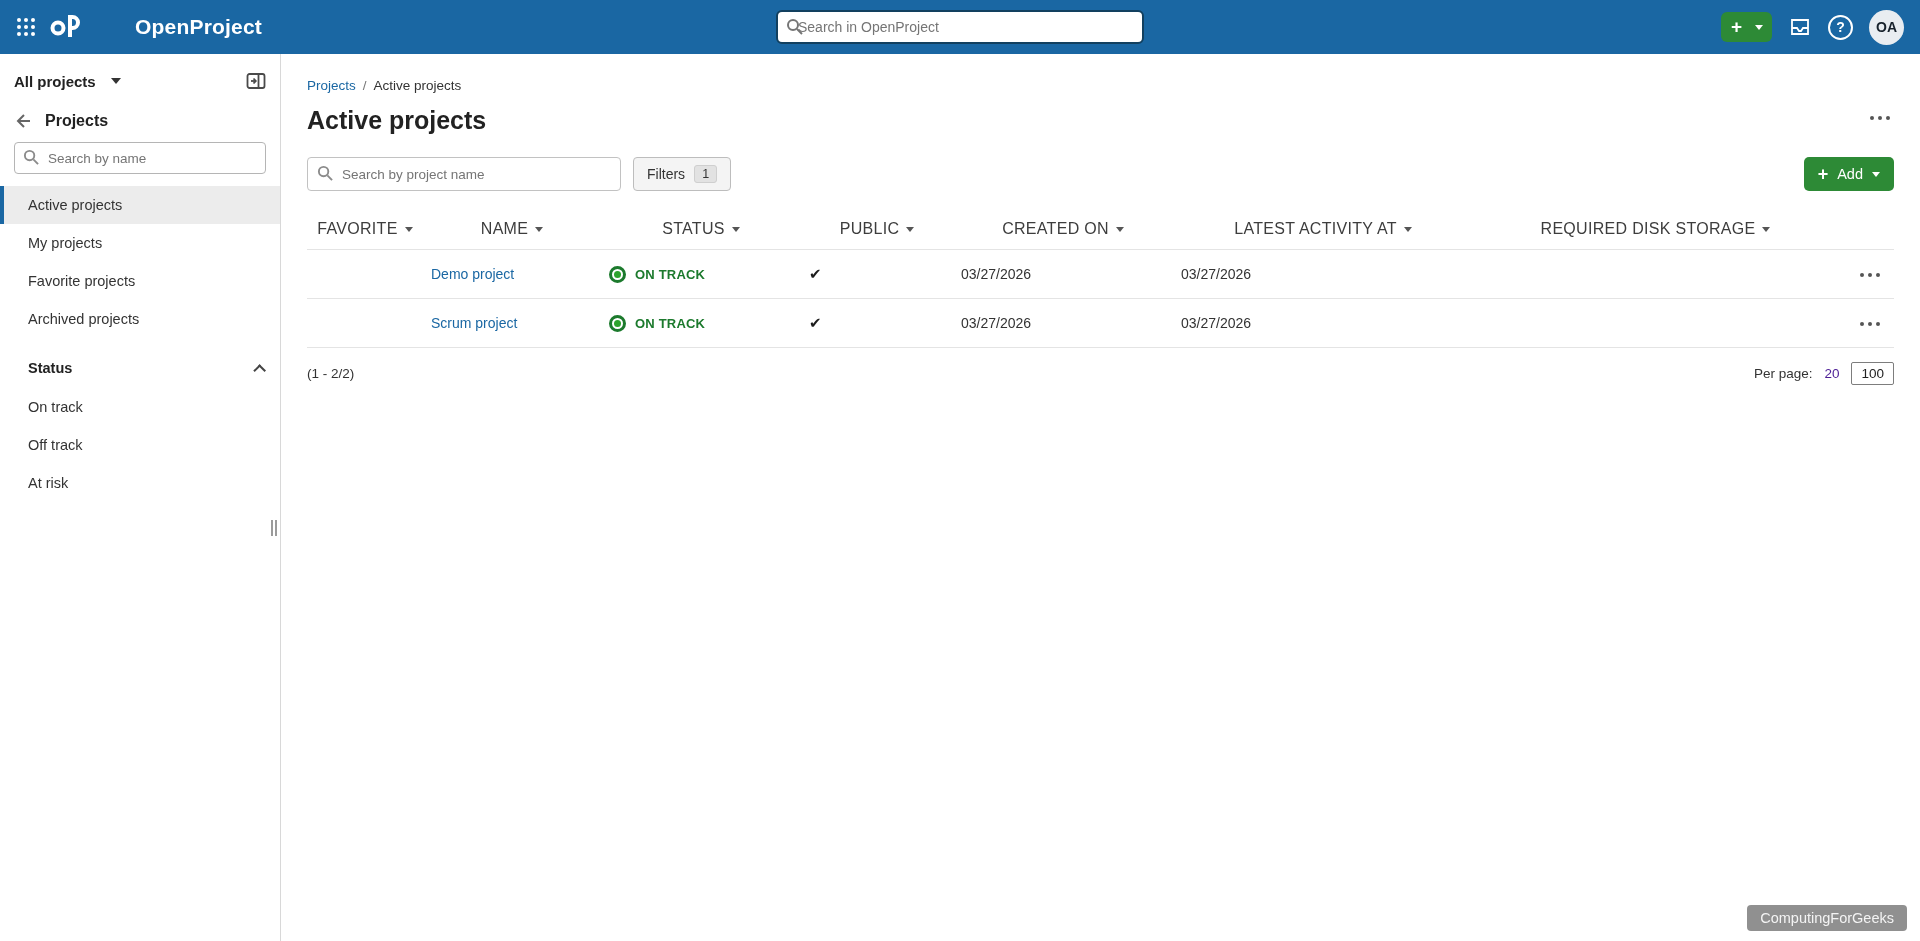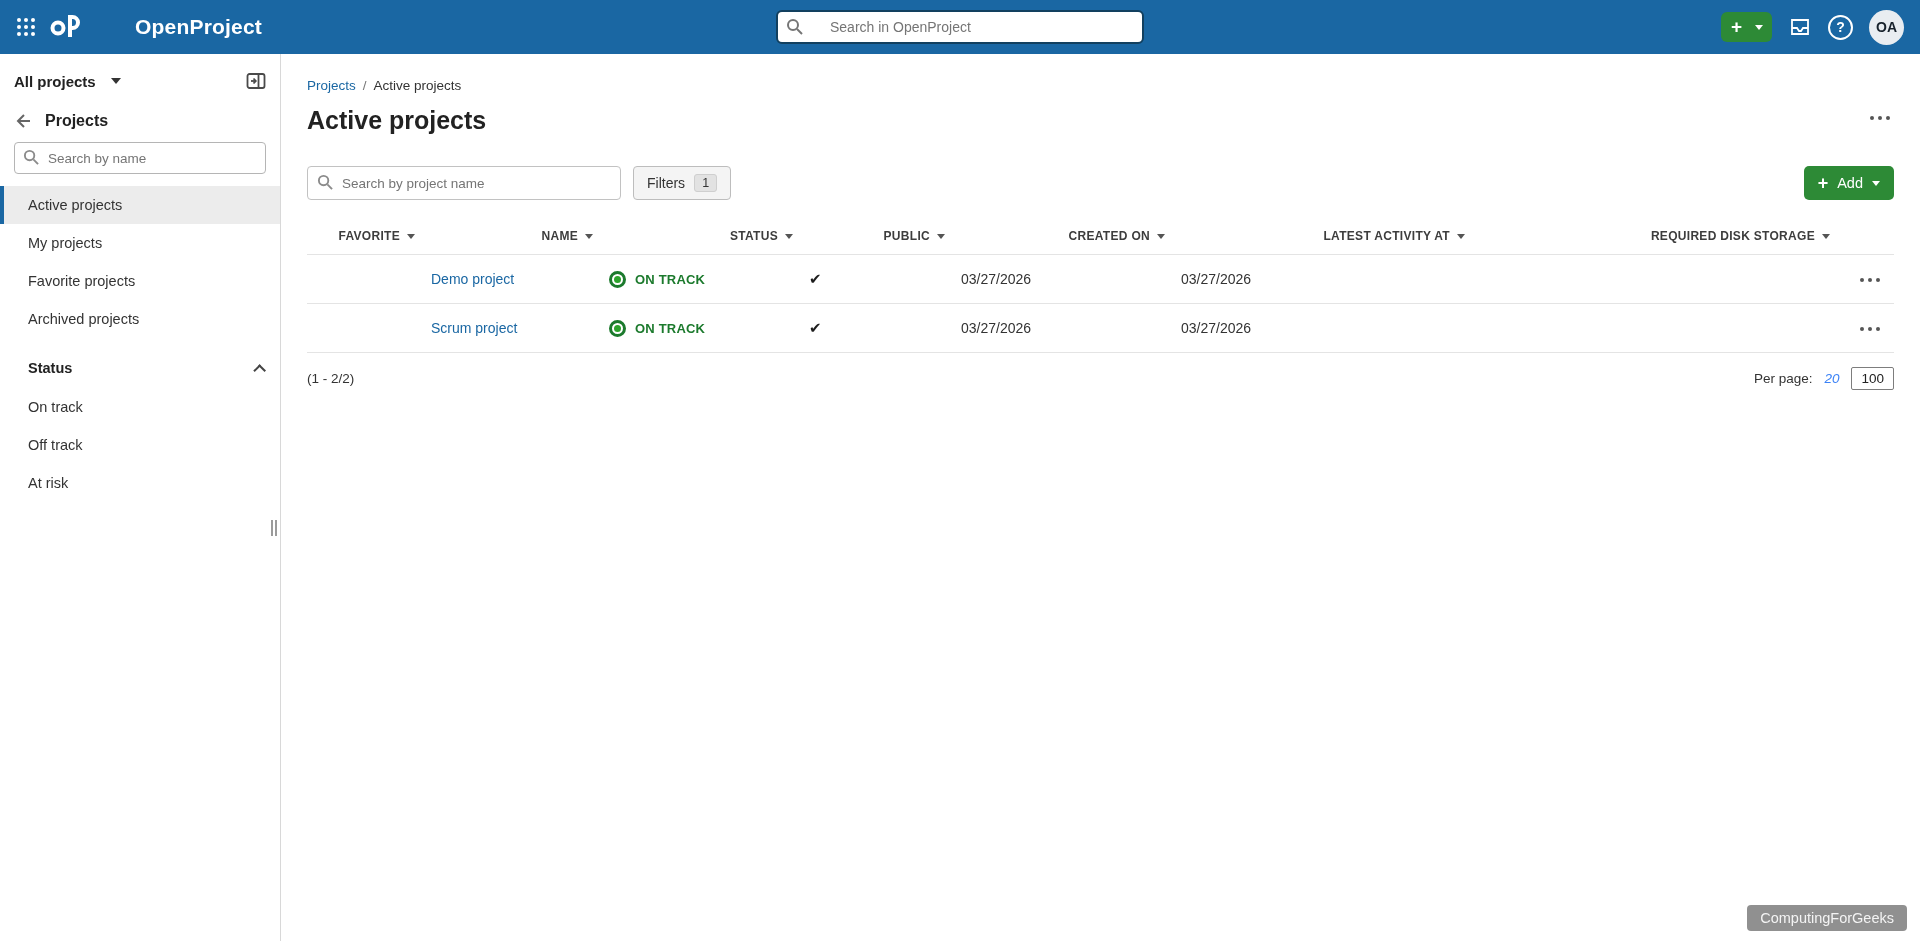--- a/index.html
+++ b/index.html
@@ -15,21 +15,21 @@
     position:relative; height:54px; background:#1A67A3;
     display:flex; align-items:center; padding:0 16px; gap:14px;
   }
   .hdr-icon { display:flex; align-items:center; justify-content:center; cursor:pointer; background:none; border:none; padding:0; }
   .logo { display:flex; align-items:center; gap:7px; cursor:pointer; }
   .logo-text { color:#fff; font-size:21px; font-weight:bold; letter-spacing:.2px;margin-left:48px; }
 
   .header-search { position:absolute; left:50%; top:10px; transform:translateX(-50%); width:368px; height:34px; }
   .header-search input {
     width:100%; height:100%; border:2px solid #12405f; border-radius:6px;
-    padding:0 10px 0 52px; font-size:14px; outline:none; background:#fff; color:#333;
+    padding:0 10px 0 20px; font-size:14px; outline:none; background:#fff; color:#333;
     font-family:inherit;
   }
   .header-search .mag { position:absolute; left:10px; top:8px; }
 
   .header-right { margin-left:auto; display:flex; align-items:center; gap:16px; }
   .create-btn {
     display:flex; align-items:center; background:#2D8A36; border-radius:6px;
     height:30px; cursor:pointer; color:#fff;
   }
   .create-plus { font-size:19px; font-weight:bold; padding:0 10px; line-height:28px; }
@@ -86,21 +86,21 @@
   .breadcrumb { display:flex; align-items:center; gap:7px; font-size:13.5px; }
   .breadcrumb .bc-link { color:#1A67A3; text-decoration:none; cursor:pointer; }
   .breadcrumb .bc-sep { color:#777; }
   .breadcrumb .bc-cur { color:#333; }
 
   .title-row { display:flex; align-items:flex-start; justify-content:space-between; margin-top:13px; }
   .page-title { margin:0; font-size:25px; font-weight:bold; color:#222; }
   .kebab { display:flex; gap:4px; align-items:center; padding:10px 4px; cursor:pointer; background:none; border:none; }
   .kebab i { display:block; width:4px; height:4px; border-radius:50%; background:#555; }
 
-  .toolbar { display:flex; align-items:center; gap:12px; margin-top:31px;justify-content:center; }
+  .toolbar { display:flex; align-items:center; gap:12px; margin-top:22px;justify-content:center; }
   .toolbar-search { position:relative; width:314px; }
   .toolbar-search input {
     width:100%; height:34px; border:1px solid #c2c2c2; border-radius:4px;
     padding:0 10px 0 34px; font-size:13.5px; outline:none; font-family:inherit; color:#333;
   }
   .toolbar-search .mag { position:absolute; left:10px; top:8px; }
 
   .filters-btn {
     display:flex; align-items:center; gap:9px; height:34px; padding:0 13px;
     border:1px solid #bdbdbd; background:#f4f4f4; border-radius:4px;
@@ -111,21 +111,21 @@
   .add-btn {
     margin-left:auto; display:flex; align-items:center; gap:9px;
     background:#2D8A36; color:#fff; height:34px; padding:0 14px;
     border:none; border-radius:5px; font-size:14.5px; cursor:pointer; font-family:inherit;
   }
   .add-plus { font-size:18px; font-weight:bold; line-height:30px; }
 
   
   .projects-table { width:100%; border-collapse:collapse; margin-top:29px; }
   .projects-table th {
-    text-align:right; font-size:12px; color:#3d3d3d; font-weight:bold;
+    text-align:center; font-size:16px; color:#3d3d3d; font-weight:normal;
     padding:0 8px 11px; white-space:nowrap; letter-spacing:.3px; cursor:pointer;
   }
   .sort-caret { display:inline-block; width:0; height:0; margin-left:7px;
     border-left:4px solid transparent; border-right:4px solid transparent; border-top:5px solid #555; vertical-align:middle; }
   .projects-table tbody td {
     border-top:1px solid #E4E4E4; padding:8px 8px; height:49px; font-size:14px; color:#333;
   }
   .projects-table tbody tr:last-child td { border-bottom:1px solid #E4E4E4; }
 
   .name-link { color:#1A67A3; text-decoration:none; cursor:pointer; }
@@ -136,21 +136,21 @@
   .status-text { color:#1C7A2D; font-weight:bold; font-size:13px; letter-spacing:.2px; }
 
   .check { font-size:15px; font-weight:bold; color:#1c1c1c; }
   .cell-actions { text-align:right; }
   .row-kebab { display:inline-flex; gap:4px; padding:8px 6px; cursor:pointer; background:none; border:none; }
   .row-kebab i { display:block; width:4px; height:4px; border-radius:50%; background:#555; }
 
   
   .pagination { display:flex; align-items:center; margin-top:14px; font-size:13.5px; color:#333; }
   .per-page { margin-left:auto; display:flex; align-items:center; gap:12px; }
-  .pp-option { font-style:italic; color:#3b82f6; cursor:pointer; }
+  .pp-option { color:#4c1d95; cursor:pointer; }
   .pp-option.selected { font-style:normal; color:#222; border:1px solid #7d7d7d; border-radius:2px; padding:3px 9px; background:#fff; cursor:default; }
 
   .summary { display:flex; align-items:center; gap:7px; margin-top:13px; font-size:13px; color:#2e2e2e; }
 
   .watermark {
     position:fixed; right:13px; bottom:10px;
     background:rgba(124,124,124,.85); color:#f4f4f4;
     padding:5px 13px; border-radius:4px; font-size:14.5px;
   }
 </style>

